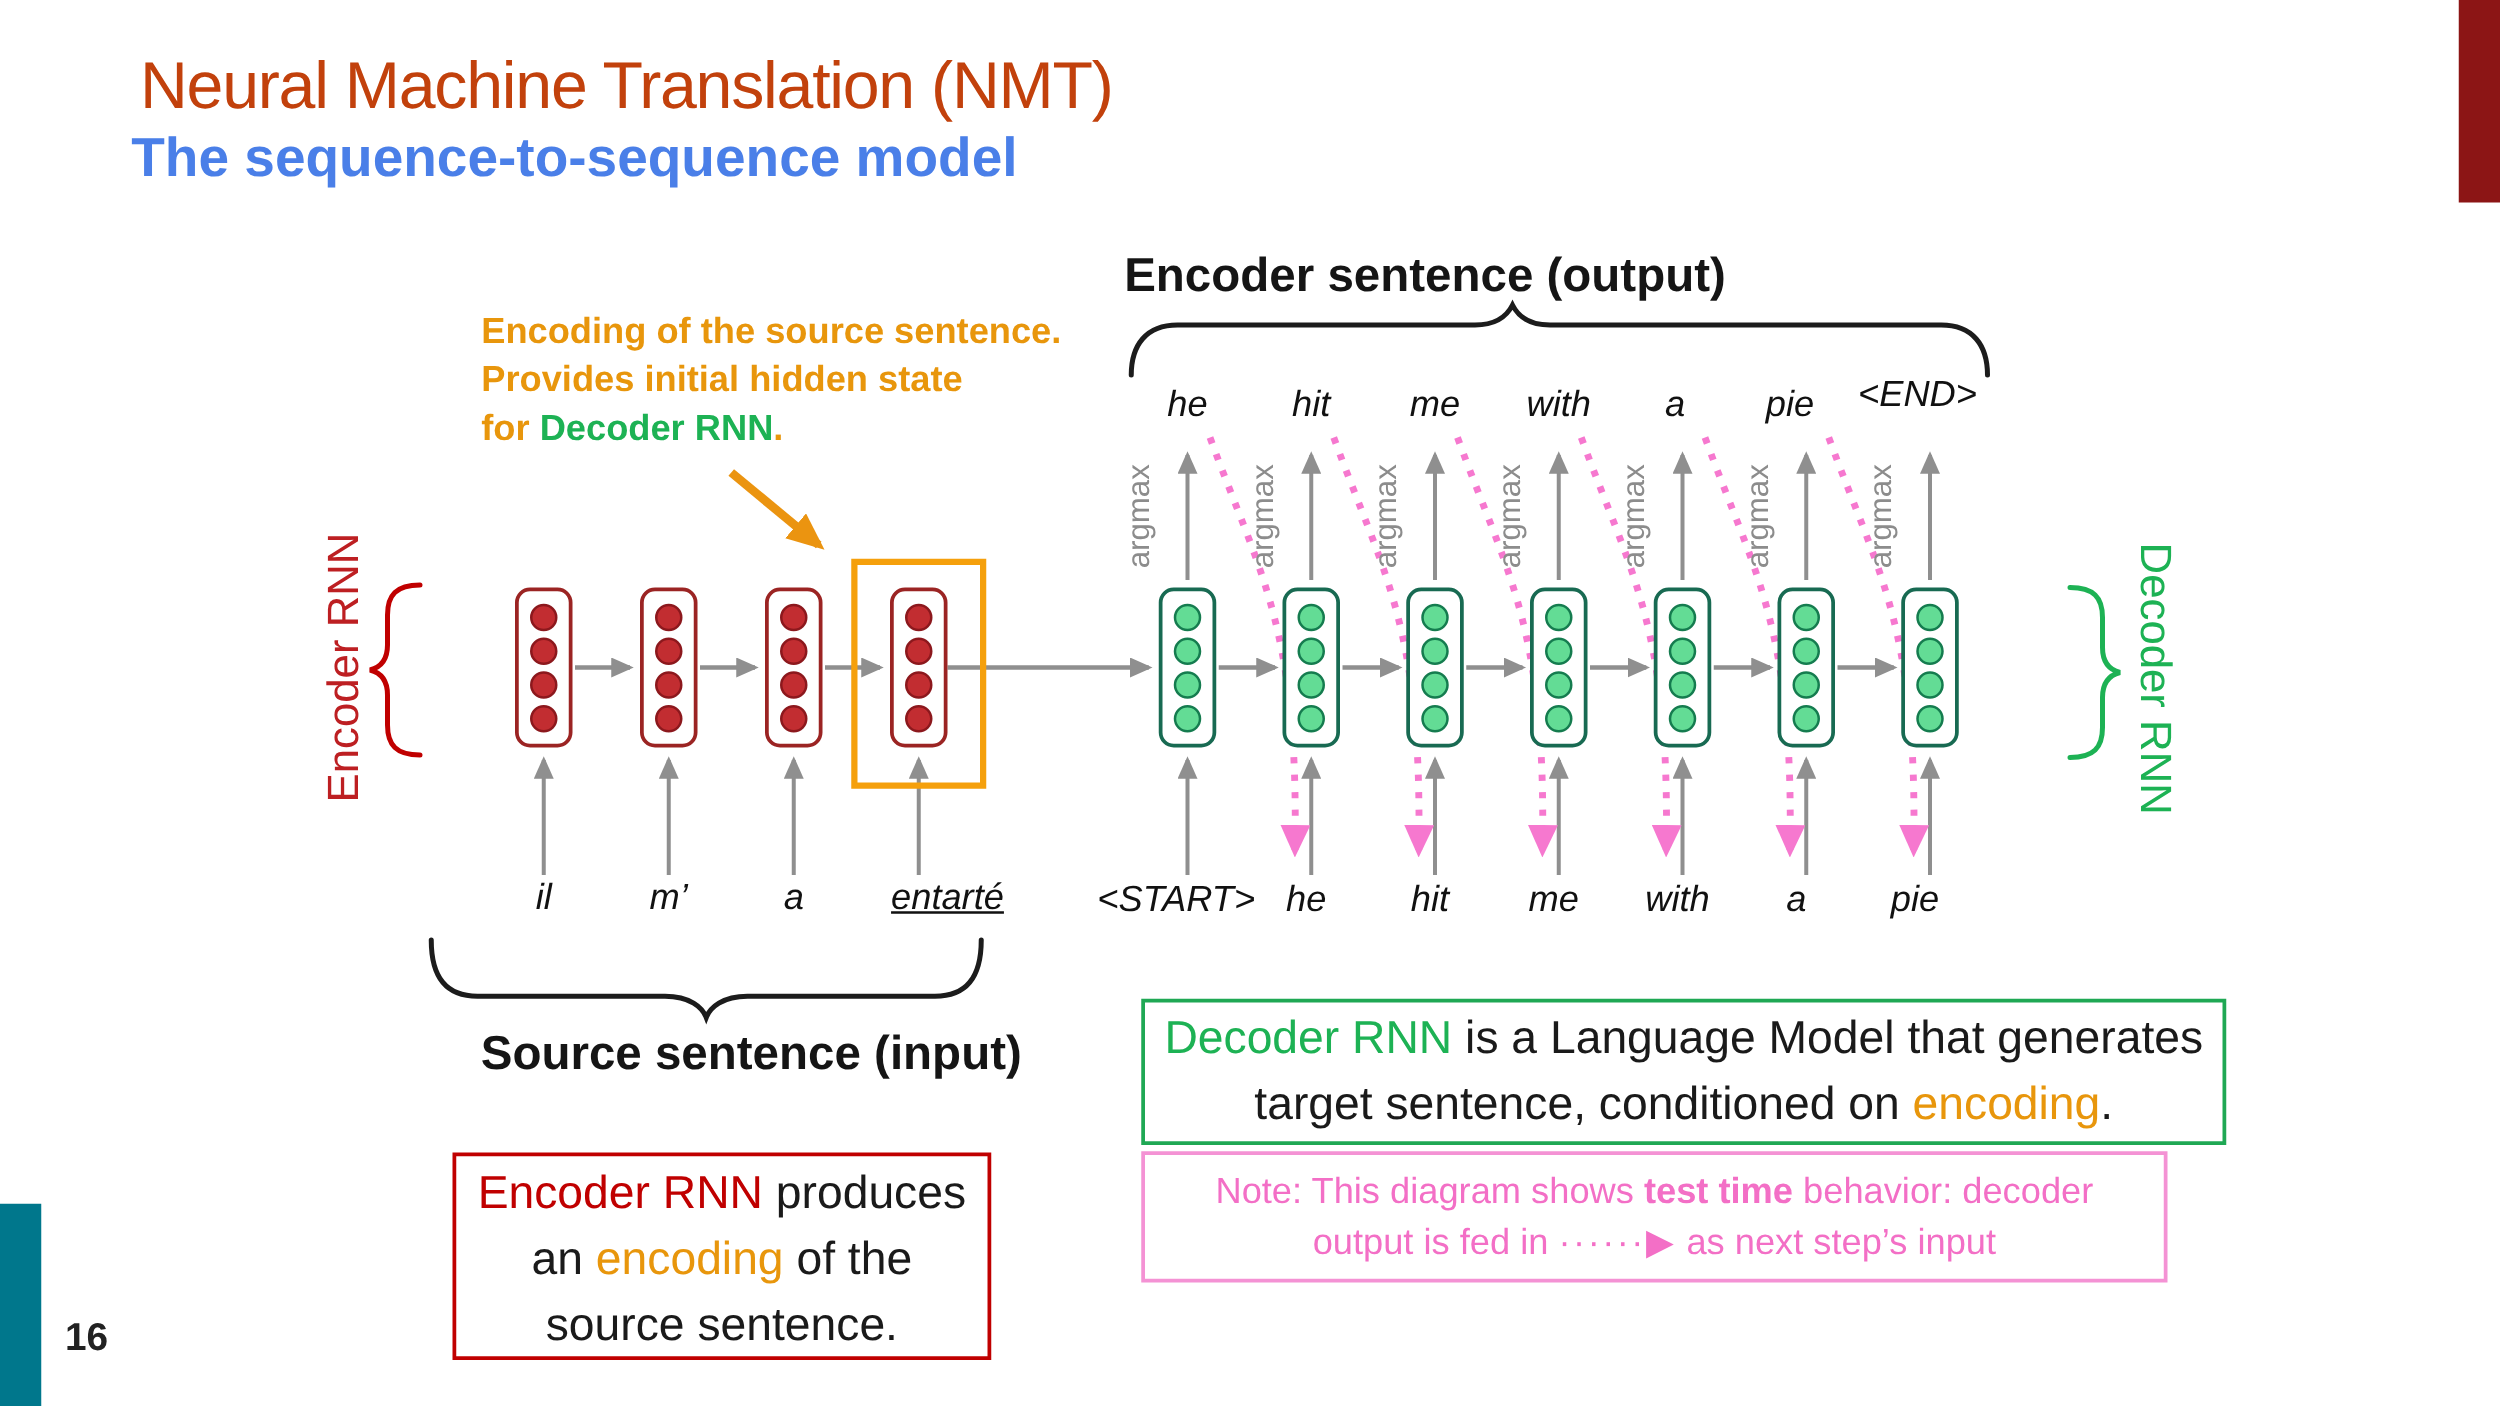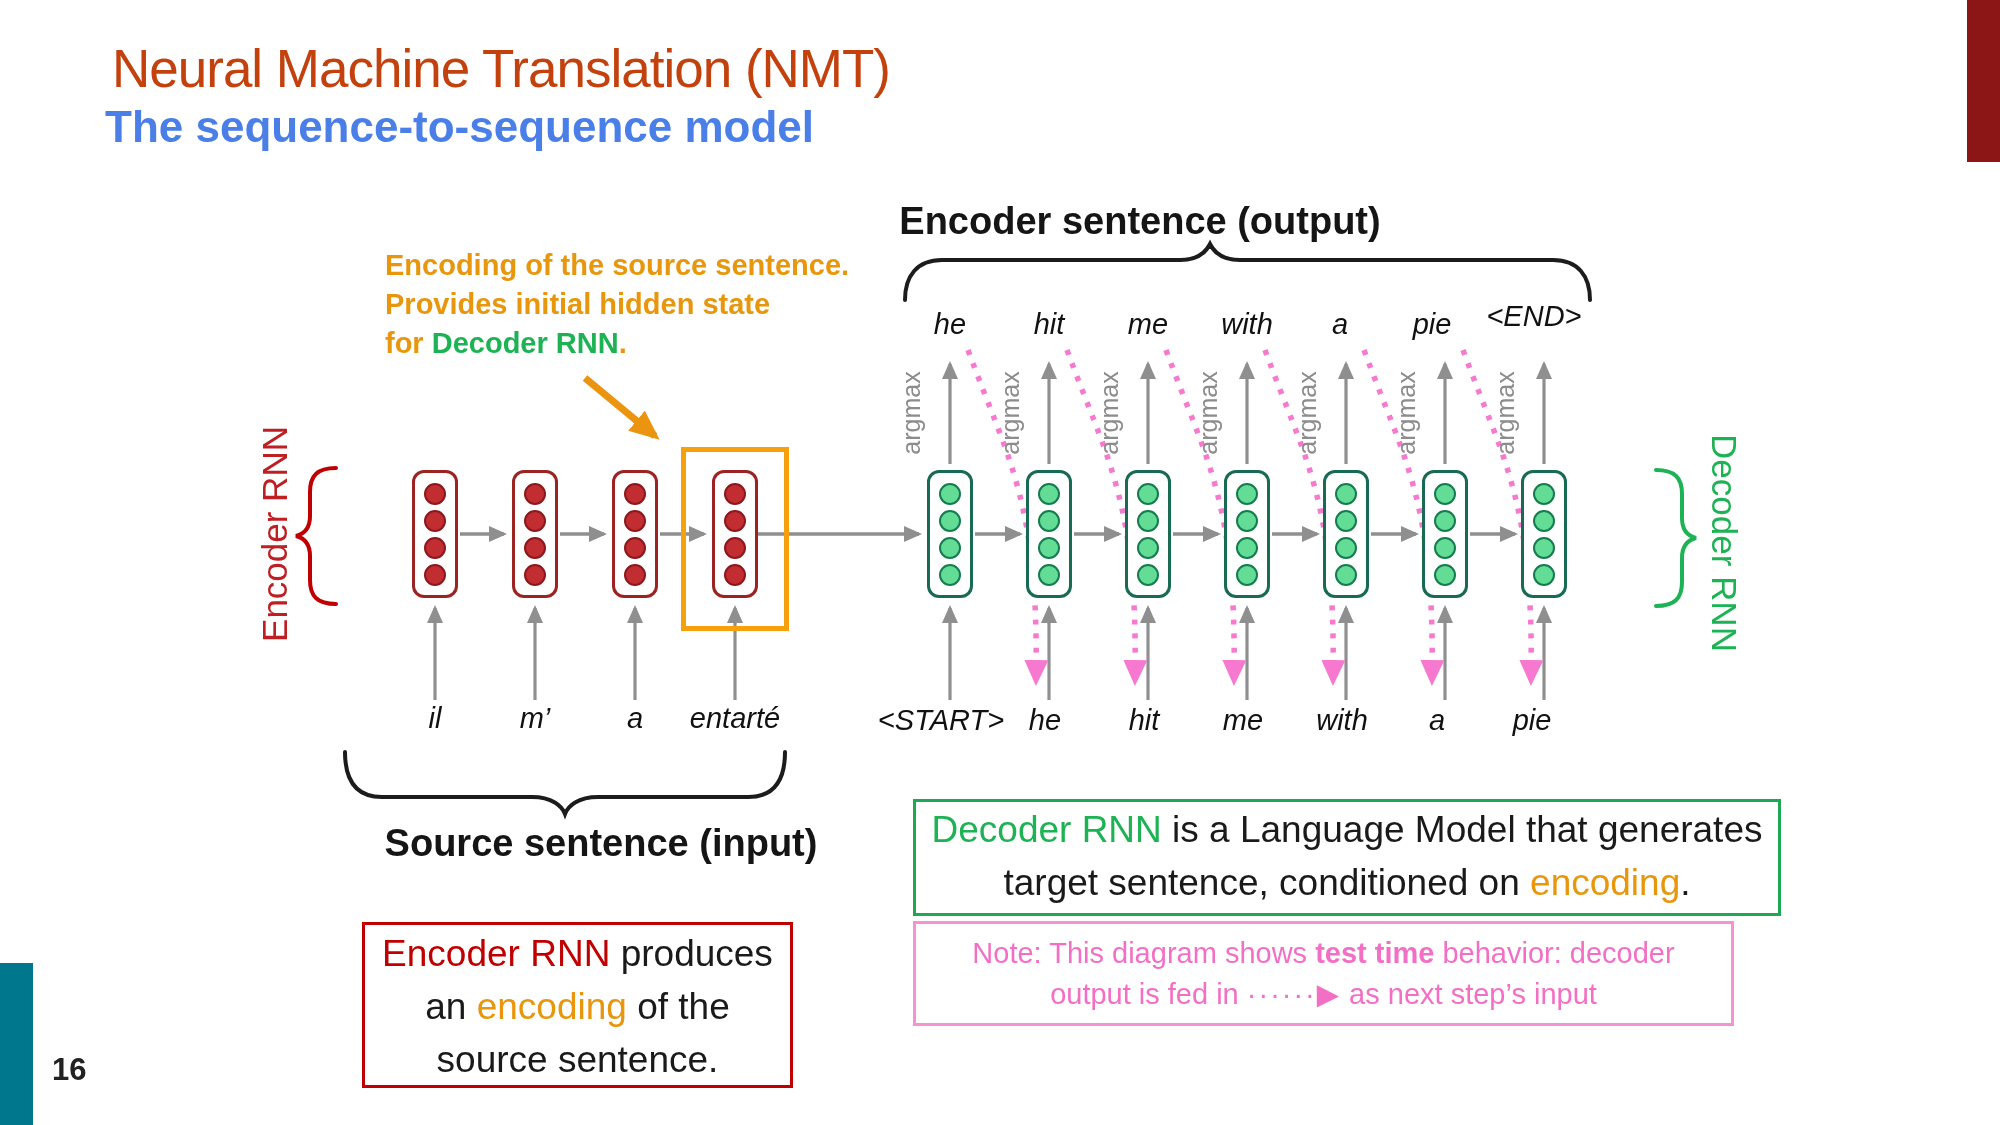--- a/index.html
+++ b/index.html
@@ -218,21 +218,21 @@
 <div class="argmax" style="left:954px;top:400px;">argmax</div>
 <div class="argmax" style="left:1053px;top:400px;">argmax</div>
 <div class="argmax" style="left:1152px;top:400px;">argmax</div>
 <div class="argmax" style="left:1251px;top:400px;">argmax</div>
 <div class="argmax" style="left:1350px;top:400px;">argmax</div>
 <div class="argmax" style="left:1449px;top:400px;">argmax</div>
 
 <div class="word" style="left:435px;top:702px;">il</div>
 <div class="word" style="left:535px;top:702px;">m’</div>
 <div class="word" style="left:635px;top:702px;">a</div>
-<div class="word" style="left:735px;top:702px;">entarté</div>
+<div class="word" style="left:758px;top:702px;text-decoration:underline;">entarté</div>
 
 <div class="word" style="left:941px;top:704px;">&lt;START&gt;</div>
 <div class="word" style="left:1045px;top:704px;">he</div>
 <div class="word" style="left:1144px;top:704px;">hit</div>
 <div class="word" style="left:1243px;top:704px;">me</div>
 <div class="word" style="left:1342px;top:704px;">with</div>
 <div class="word" style="left:1437px;top:704px;">a</div>
 <div class="word" style="left:1532px;top:704px;">pie</div>
 
 <div class="word" style="left:950px;top:308px;">he</div>

